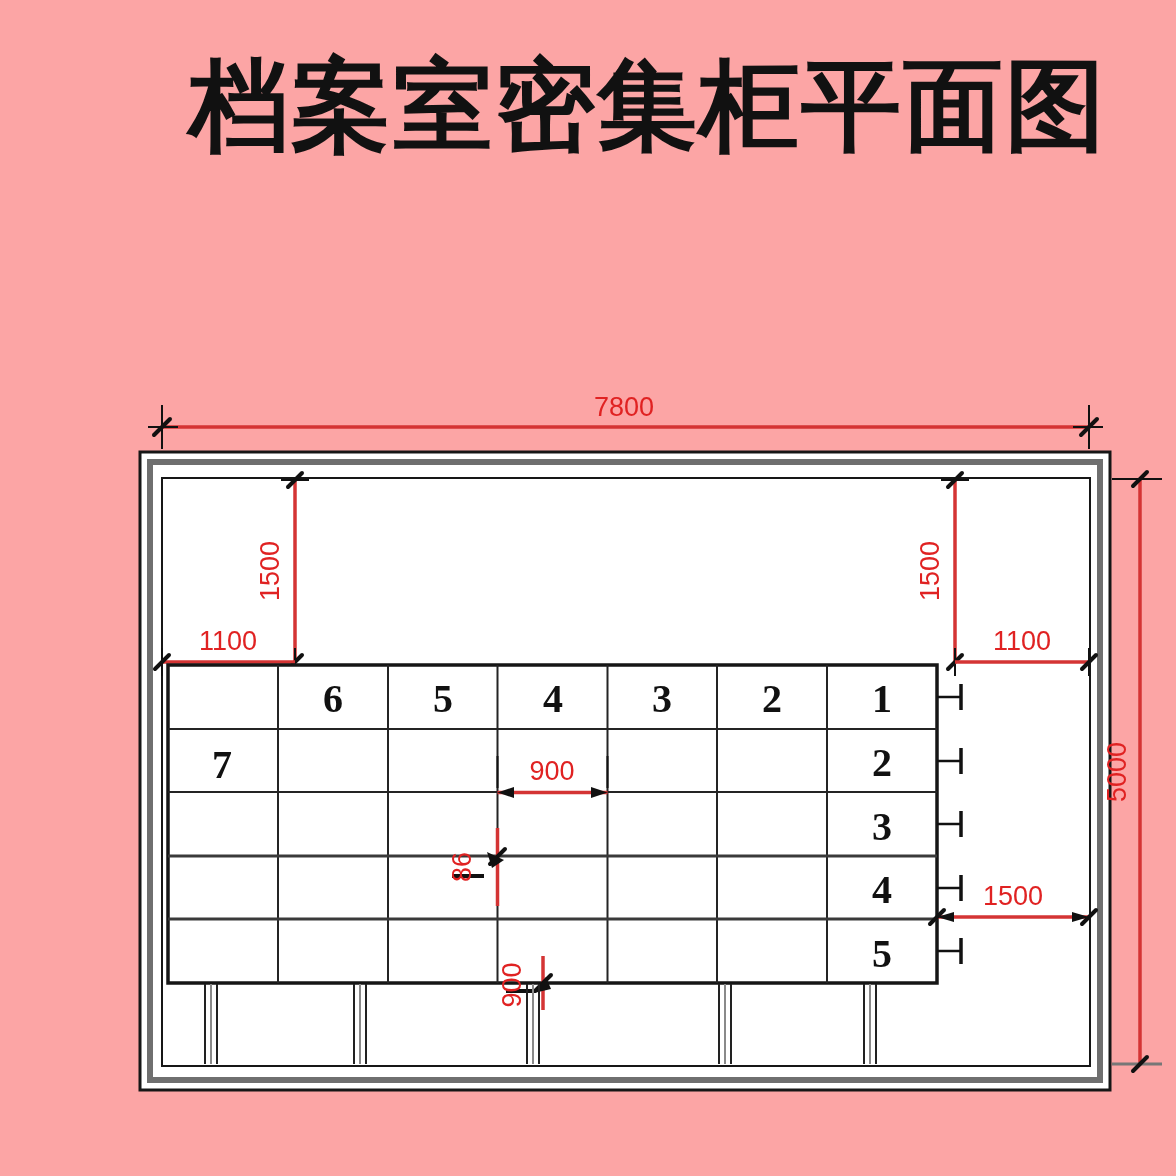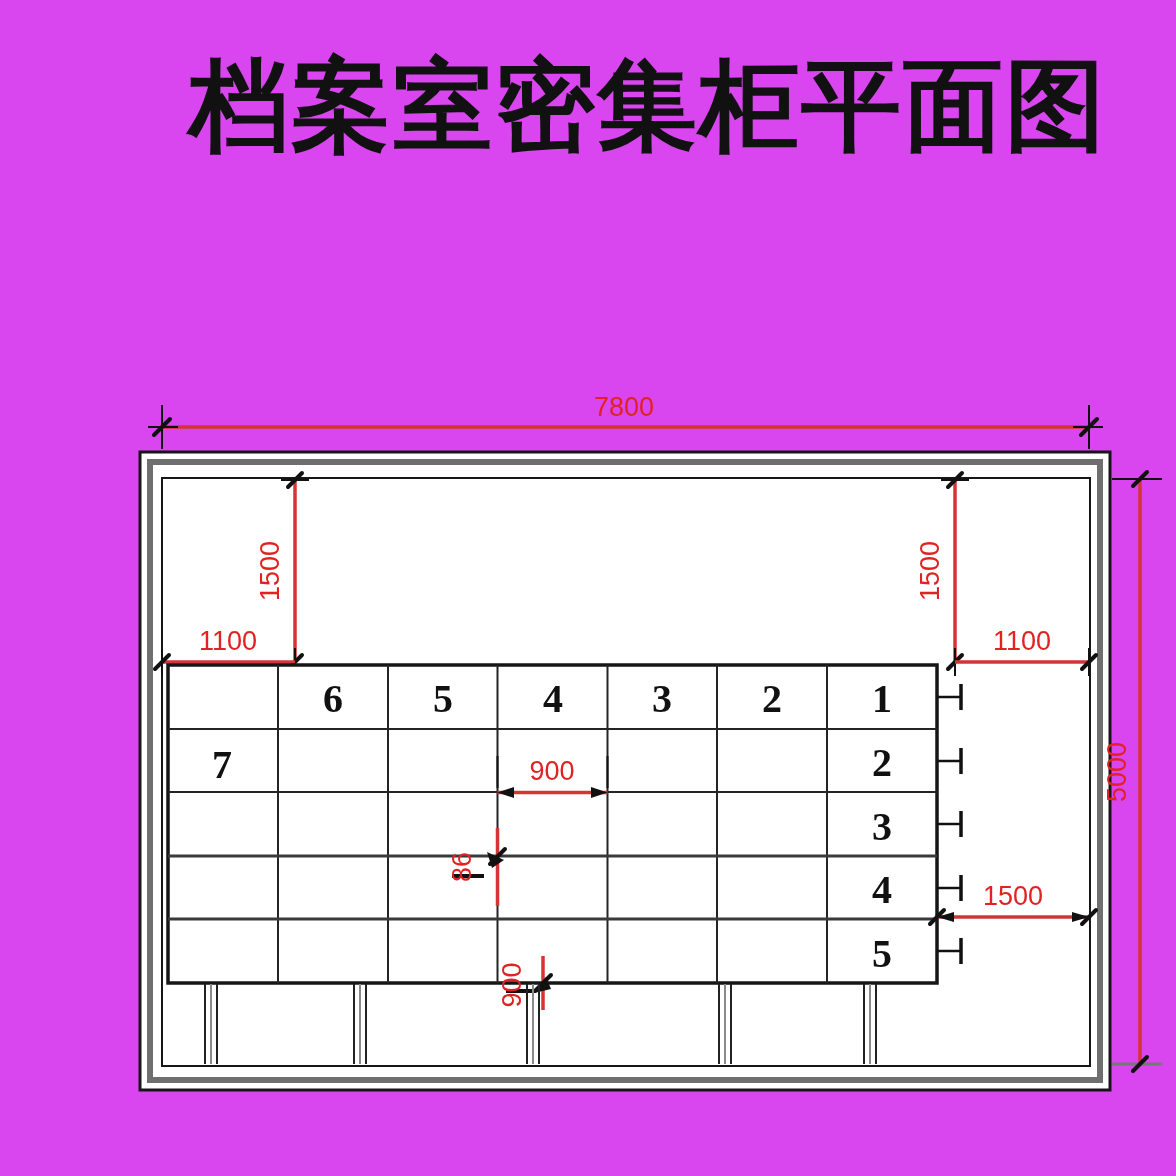--- a/index.html
+++ b/index.html
@@ -1,16 +1,16 @@
 <!DOCTYPE html>
 <html><head>
 <meta charset="utf-8">
 <style>
   html,body{margin:0;padding:0;background:#ffffff;}
-  .stage{position:relative;width:1176px;height:1176px;background:#d946ef;overflow:hidden;
+  .stage{position:relative;width:1176px;height:1176px;background:#fca5a5;overflow:hidden;
          font-family:"Liberation Sans",sans-serif;}
   svg{display:block;}
   .title-text{font-family:"Liberation Serif","DejaVu Serif",serif;font-weight:700;
               font-size:100px;fill:#111;letter-spacing:2px;}
   .dim-text{font-family:"Liberation Sans","DejaVu Sans",sans-serif;font-size:27px;fill:#e02222;}
   .cab-num{font-family:"Liberation Serif","DejaVu Serif",serif;font-weight:700;font-size:40px;fill:#111;}
   .dimline{stroke:#d43434;stroke-width:3.5;}
   .tick{stroke:#111;stroke-width:2;}
   .slash{stroke:#111;stroke-width:4;stroke-linecap:round;}
   .gridline{stroke:#242424;stroke-width:2;}

